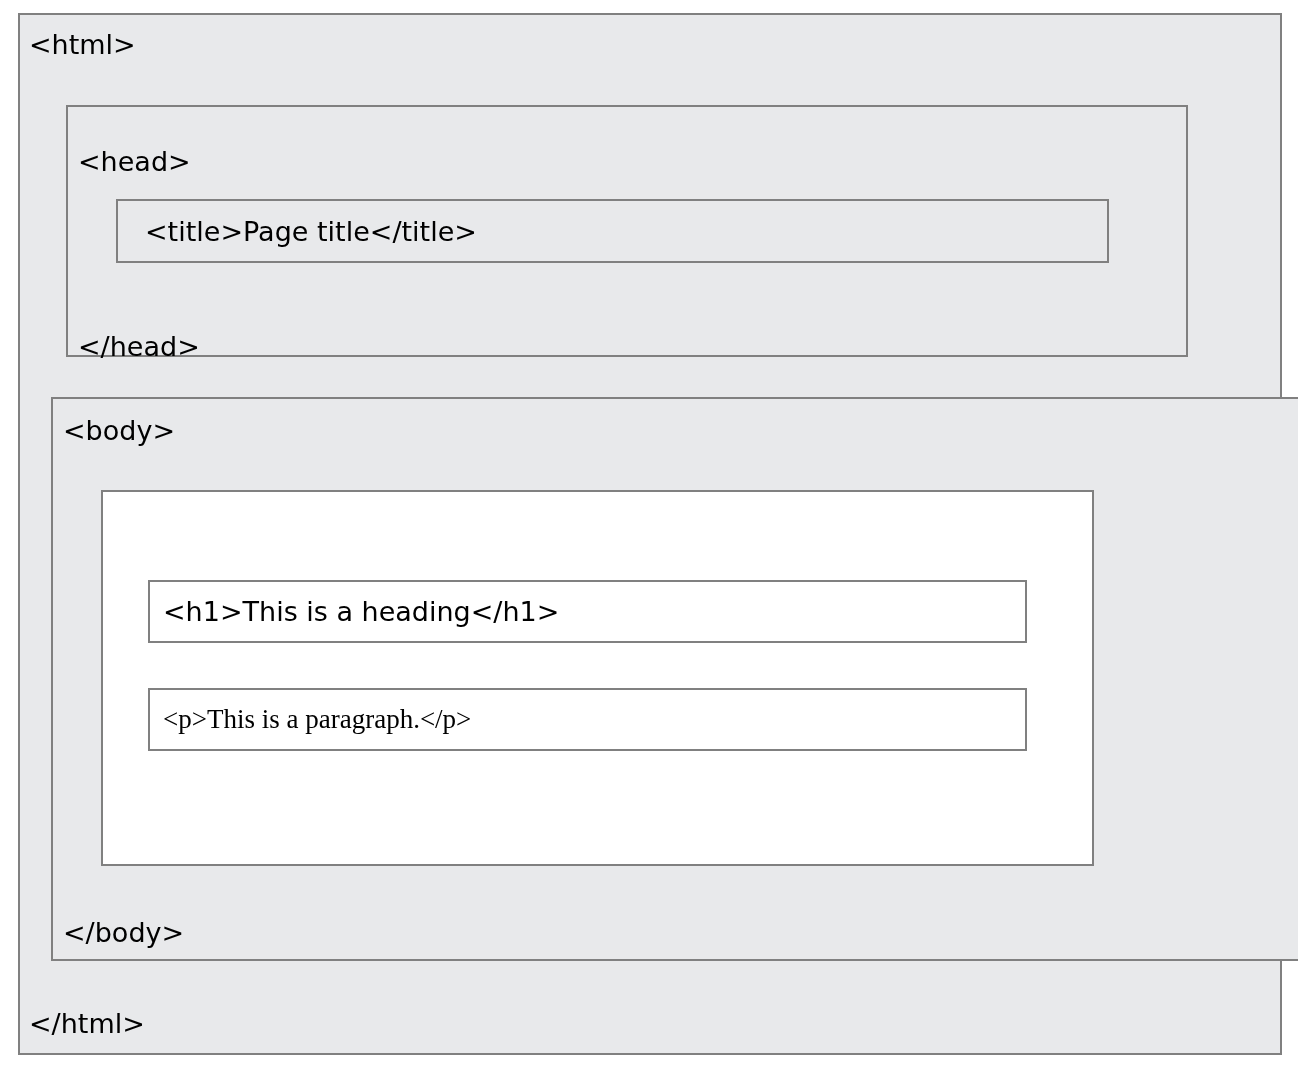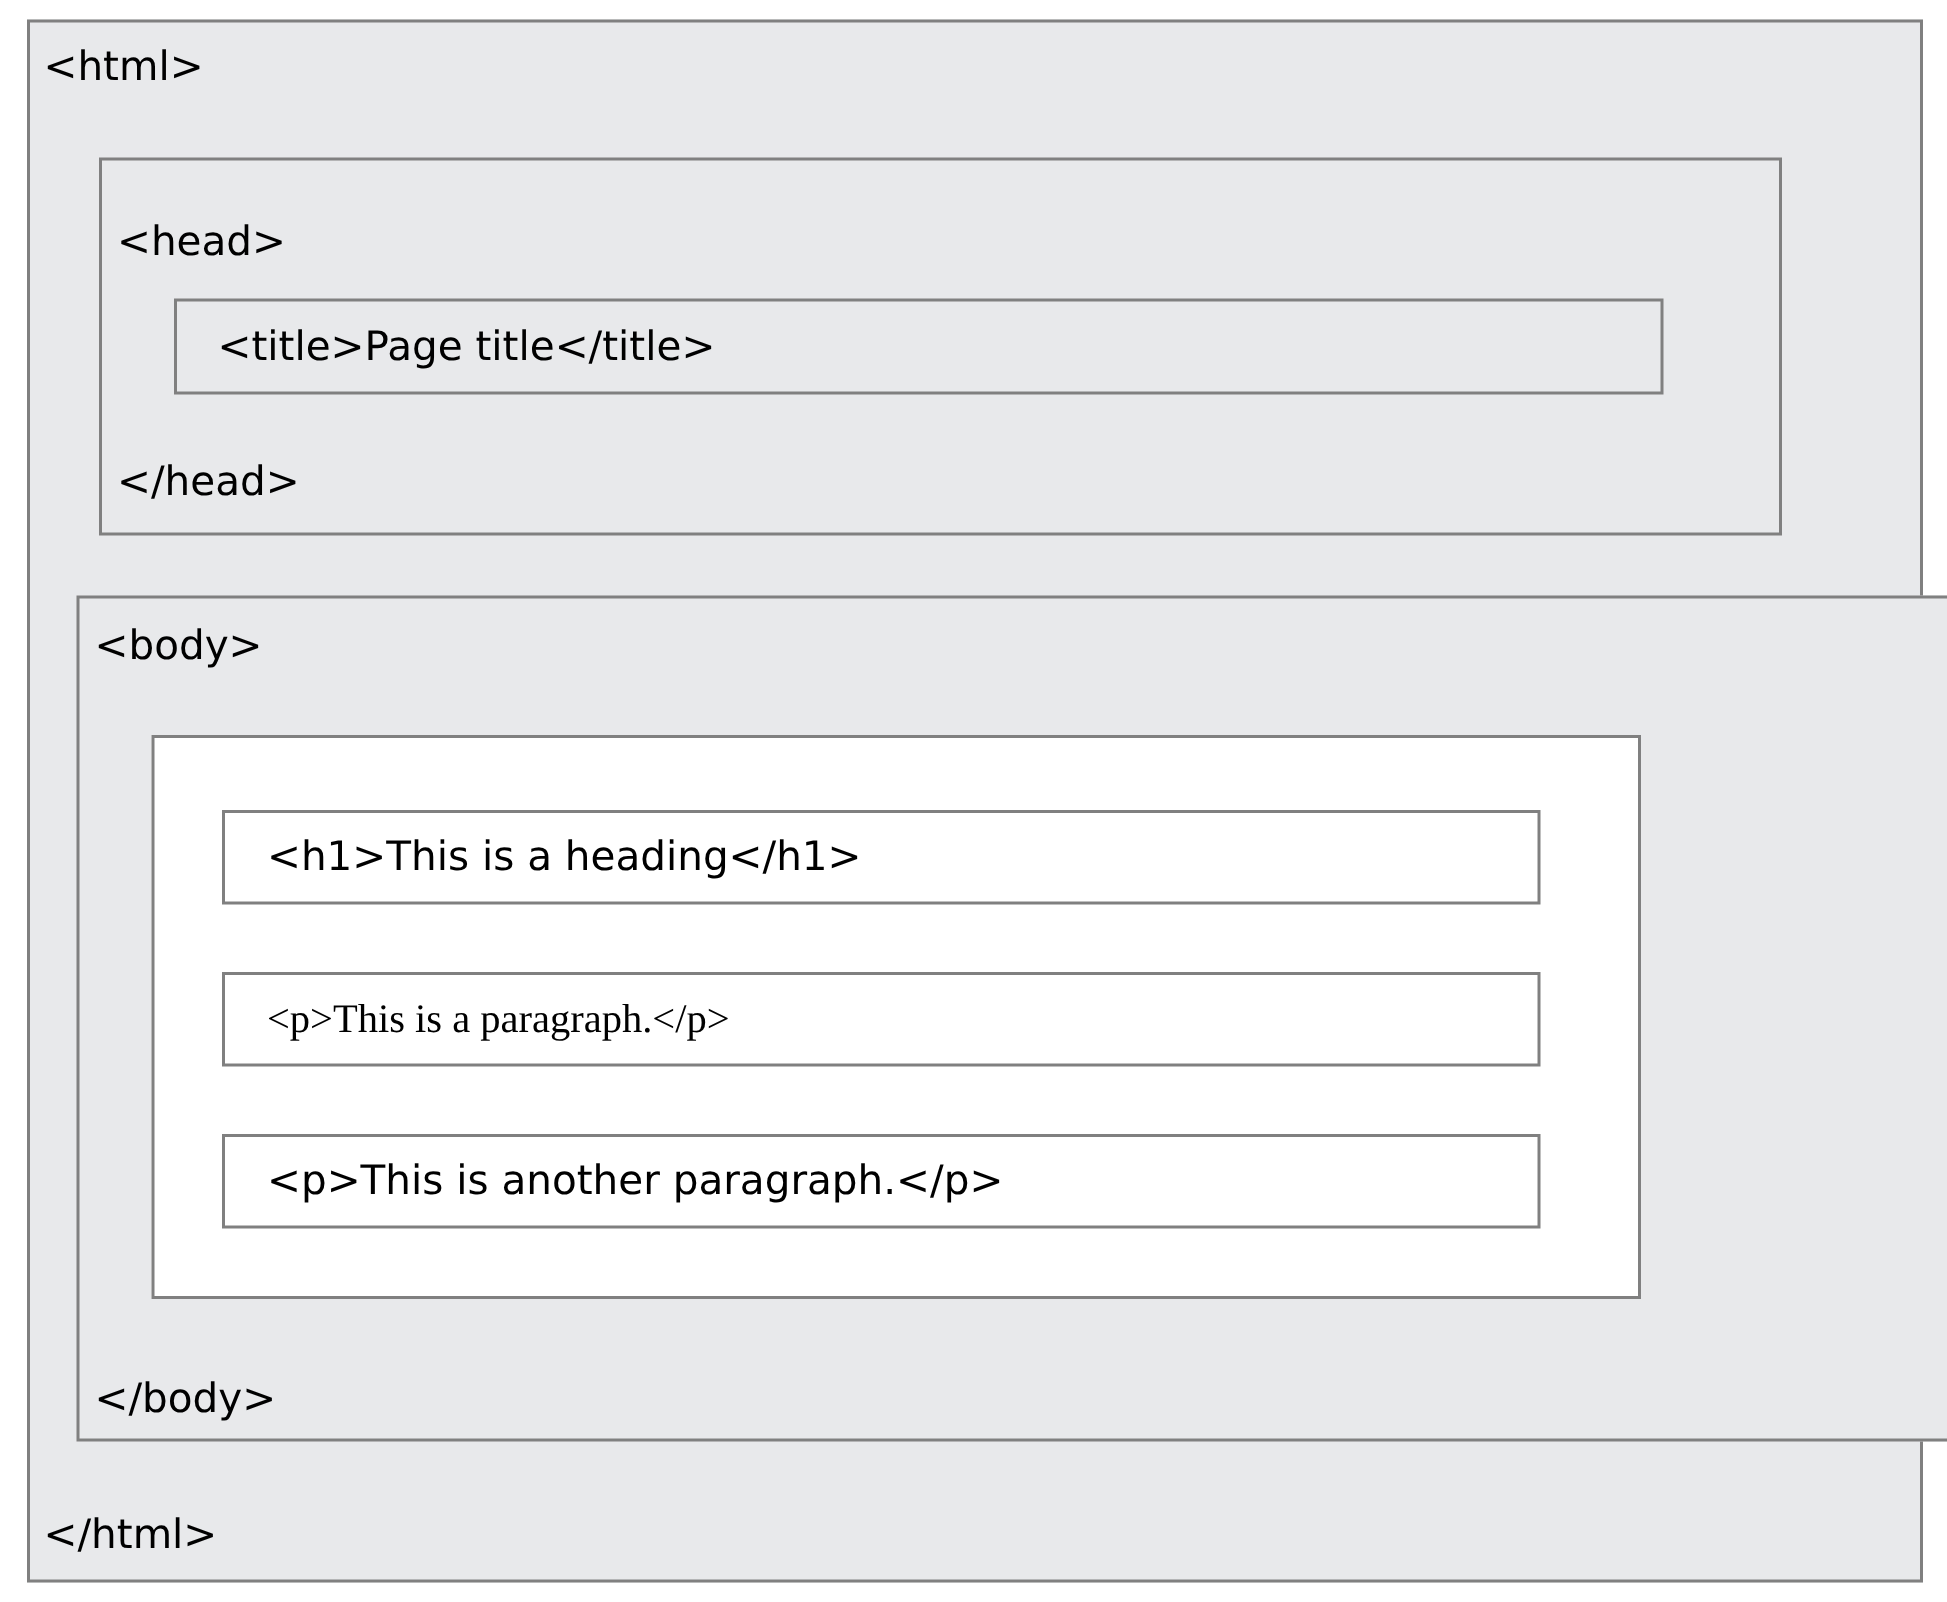--- a/index.html
+++ b/index.html
@@ -34,25 +34,25 @@
     display: flex;
     align-items: center;
     white-space: pre;
   }
 
   #html-box  { left: 18px;  top: 13px;  width: 1264px; height: 1042px; text-align: right; }
   #html-open { left: 9px;   top: 13px; }
   #head-box  { left: 46px;  top: 90px;  width: 1122px; height: 252px; }
   #head-open { left: 10px;  top: 14px; margin-top: 24px; }
   #title-box { left: 48px;  top: 92px;  width: 993px;  height: 64px; padding-left: 27px; }
-  #head-close{ left: 10px;  top: 198px; }
+  #head-close{ left: 10px;  top: 223px; }
   #body-box  { left: 31px;  top: 382px; width: 1296px; height: 564px; }
   #body-open { left: 10px;  top: 15px; }
   #content-box { left: 48px; top: 91px; width: 993px; height: 376px; background: var(--content-fill); }
-  .element-box { left: 45px; width: 879px; height: 63px; padding-left: 28px; background: var(--content-fill); }
+  .element-box { left: 45px; width: 879px; height: 63px; padding-left: 13px; background: var(--content-fill); margin-top: 40px; }
   #h1-box    { top: 48px; }
   #p1-box    { top: 156px; font-family: Liberation Serif, serif; }
   #p2-box    { top: 264px; }
   #body-close{ left: 10px;  top: 517px; }
   #html-close{ left: 9px;   top: 992px; }
 </style>
 </head>
 <body>
 
 <div class="page">
@@ -77,23 +77,20 @@
       <div class="box" id="content-box">
 
         <div class="box line-box element-box" id="h1-box">
           <span>&lt;h1&gt;This is a heading&lt;/h1&gt;</span>
         </div>
 
         <div class="box line-box element-box" id="p1-box">
           <span>&lt;p&gt;This is a paragraph.&lt;/p&gt;</span>
         </div>
 
-        <div class="box line-box element-box" id="p2-box">
-          <span>&lt;p&gt;This is another paragraph.&lt;/p&gt;</span>
-        </div>
 
       </div>
 
       <span class="label" id="body-close">&lt;/body&gt;</span>
     </div>
 
     <span class="label" id="html-close">&lt;/html&gt;</span>
   </div>
 
 </div>

